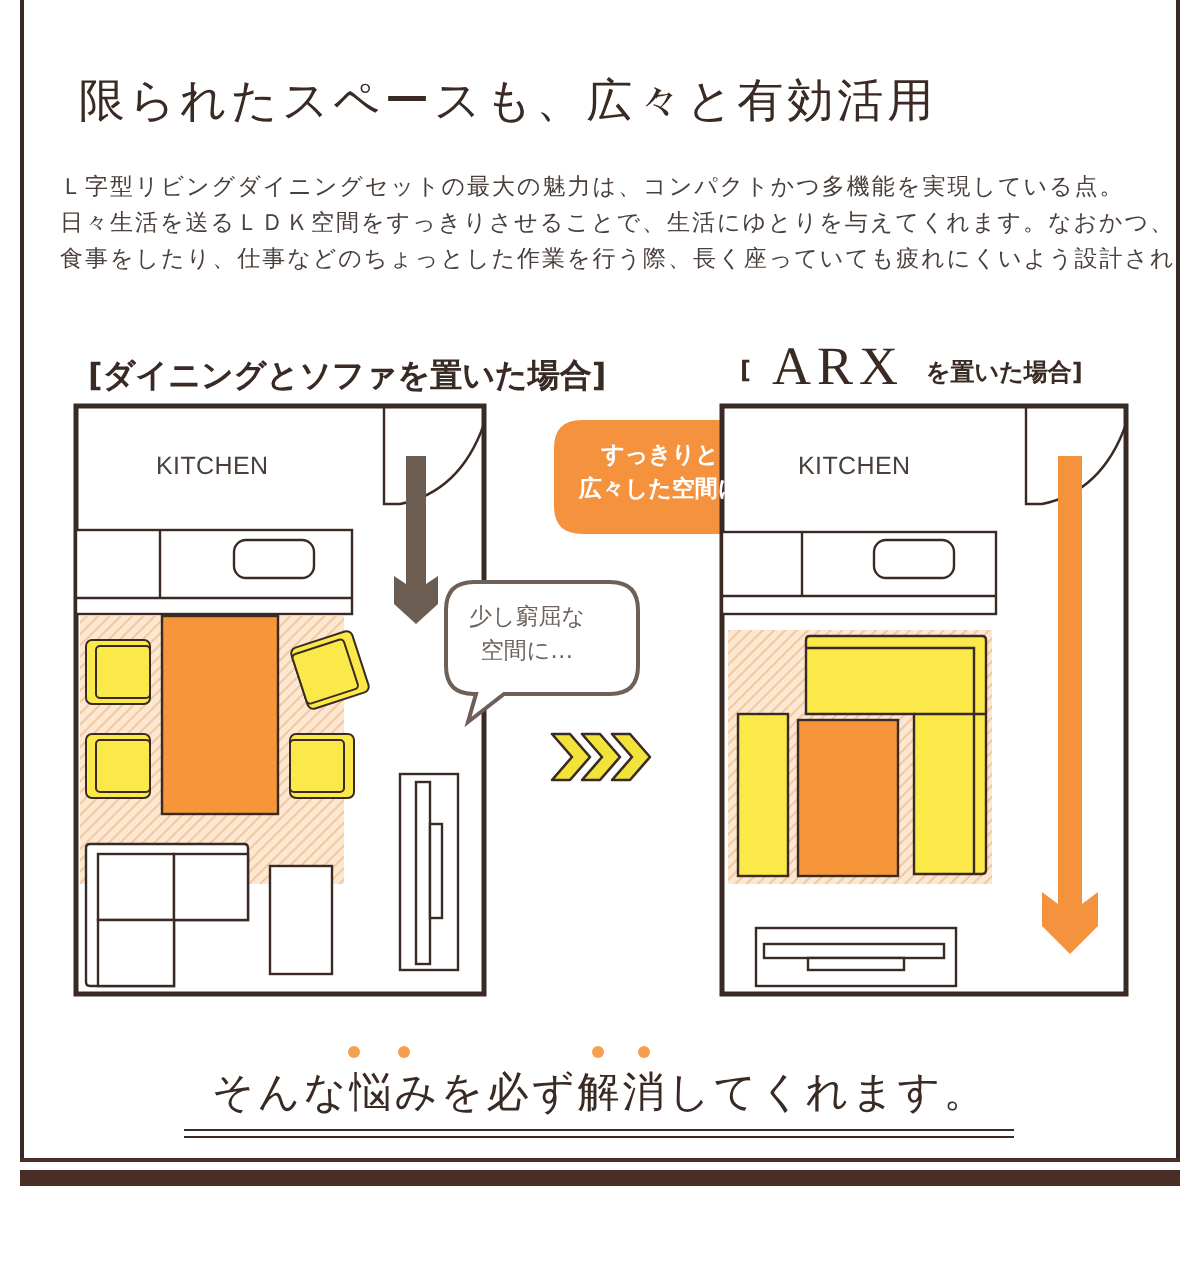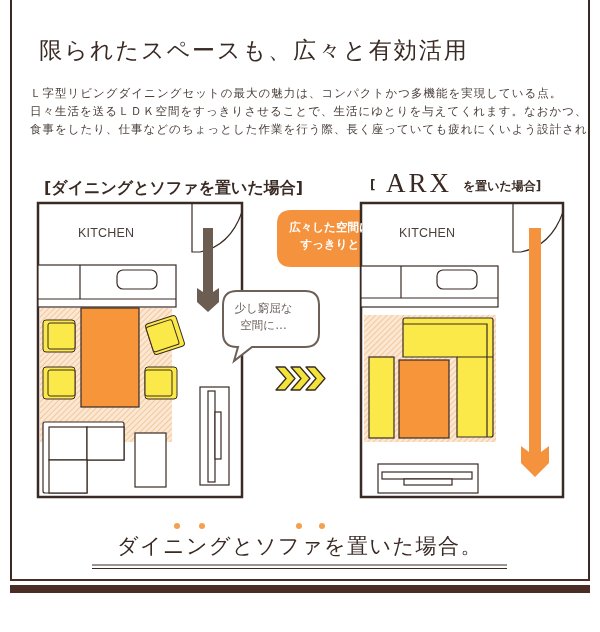--- a/index.html
+++ b/index.html
@@ -145,21 +145,21 @@
 <div class="abs label-right-rest">を置いた場合]</div>
 
 <div class="abs kitchen" style="left:78px; top:226px;">KITCHEN</div>
 <div class="abs kitchen" style="left:399px; top:226px;">KITCHEN</div>
 
 <div class="abs bubble-text bubble-grey">
   <div>少し窮屈な</div>
   <div>空間に…</div>
 </div>
 <div class="abs bubble-text bubble-orange">
+  <div>すっきりと</div>
   <div>広々した空間に</div>
-  <div>すっきりと</div>
 </div>
 
 <div class="abs dot" style="left:174px;"></div>
 <div class="abs dot" style="left:199px;"></div>
 <div class="abs dot" style="left:296px;"></div>
 <div class="abs dot" style="left:319px;"></div>
-<div class="abs tagline">ダイニングとソファを置いた場合。</div>
+<div class="abs tagline">そんな悩みを必ず解消してくれます。</div>
 
 </body></html>

